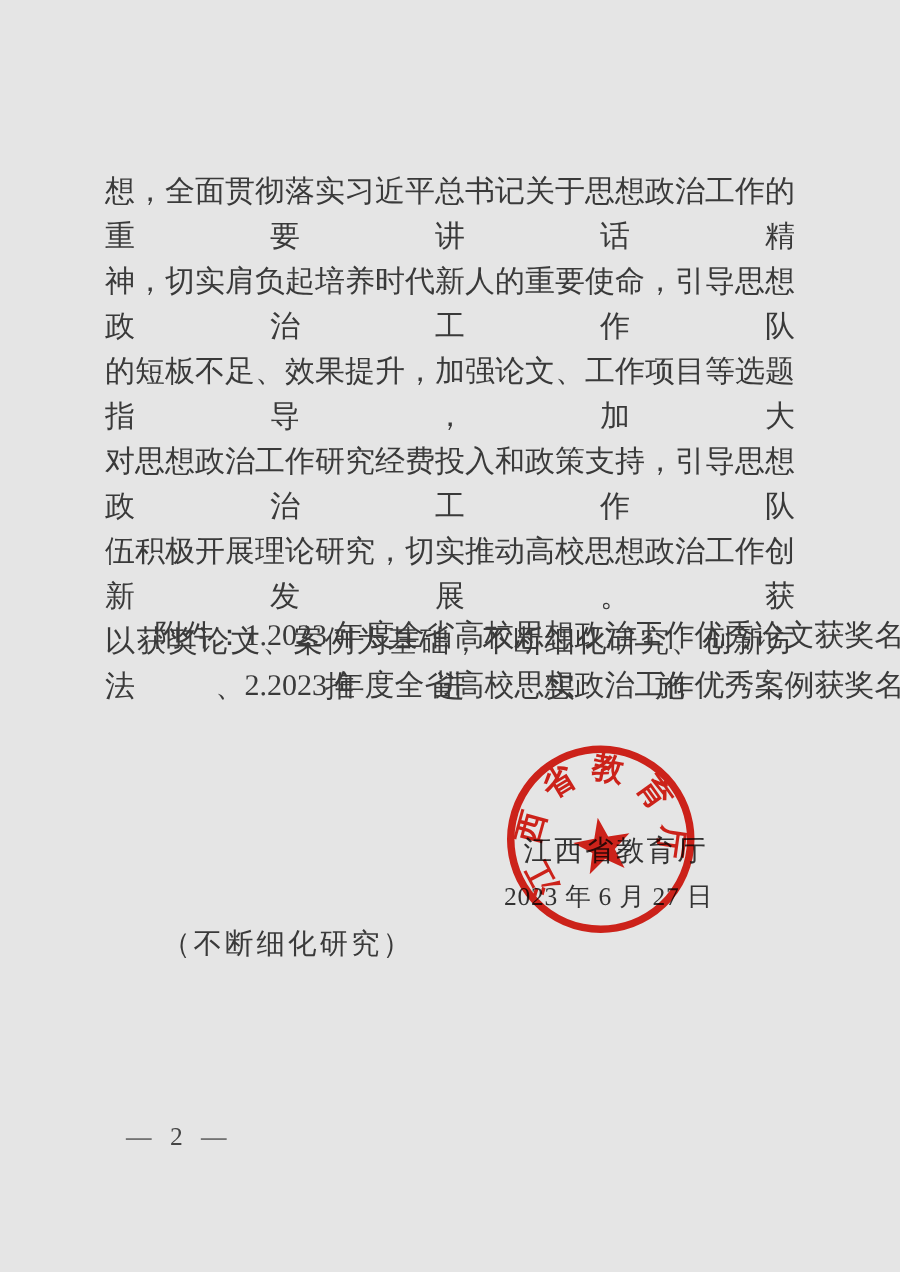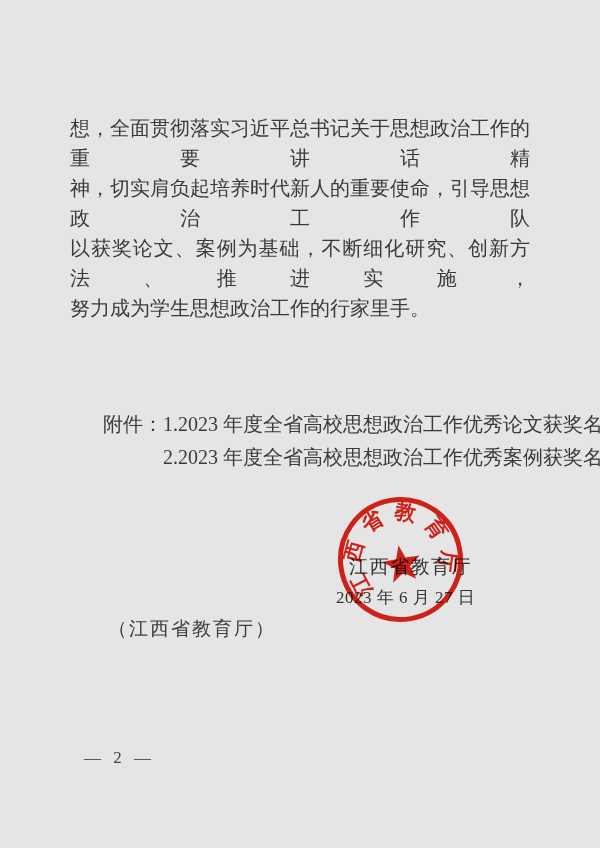--- a/index.html
+++ b/index.html
@@ -75,22 +75,24 @@
   }
 </style>
 </head>
 <body>
 
 <div class="page">
 
   <div class="body-text">
     <div class="body-line fill">想，全面贯彻落实习近平总书记关于思想政治工作的重要讲话精</div>
     <div class="body-line fill">神，切实肩负起培养时代新人的重要使命，引导思想政治工作队</div>
+    <div class="body-line fill">的短板不足、效果提升，加强论文、工作项目等选题指导，加大</div>
+    <div class="body-line fill">对思想政治工作研究经费投入和政策支持，引导思想政治工作队</div>
+    <div class="body-line fill">伍积极开展理论研究，切实推动高校思想政治工作创新发展。获</div>
     <div class="body-line fill">以获奖论文、案例为基础，不断细化研究、创新方法、推进实施，</div>
-    <div class="body-line">努力成为学生思想政治工作的行家里手。</div>
   </div>
 
   <div class="attachments">
     <div class="att-label">附件：</div>
     <div class="att-items">
       <div class="att-item">1.2023 年度全省高校思想政治工作优秀论文获奖名单</div>
       <div class="att-item">2.2023 年度全省高校思想政治工作优秀案例获奖名单</div>
     </div>
   </div>
 
@@ -103,17 +105,17 @@
       <polygon transform="translate(69,74)" points="0,-20 4.7,-6.5 19,-6.2 7.6,2.5 11.8,16.2 0,8 -11.8,16.2 -7.6,2.5 -19,-6.2 -4.7,-6.5" style="fill:var(--seal-color);"></polygon>
       <defs>
         <path id="sealArc" d="M 32.3 85.4 A 40 40 0 1 1 104.7 85.4" fill="none"></path>
       </defs>
       <text font-size="21" letter-spacing="9" text-anchor="middle" style="fill:var(--seal-color);">
         <textPath href="#sealArc" startOffset="50%">江西省教育厅</textPath>
       </text>
     </g>
   </svg>
 
-  <div class="disclosure-note">（江西省教育厅）</div>
+  <div class="disclosure-note">（不断细化研究）</div>
 
   <div class="page-number">— 2 —</div>
 
 </div>
 
 </body></html>

